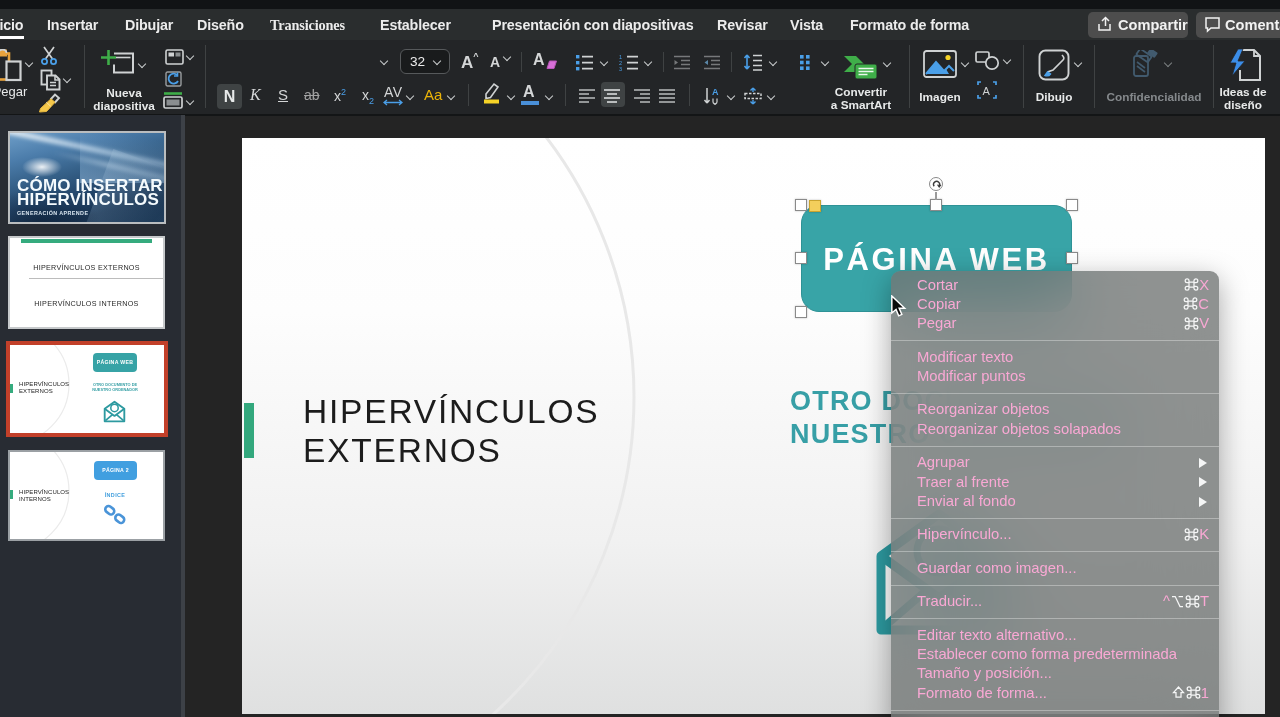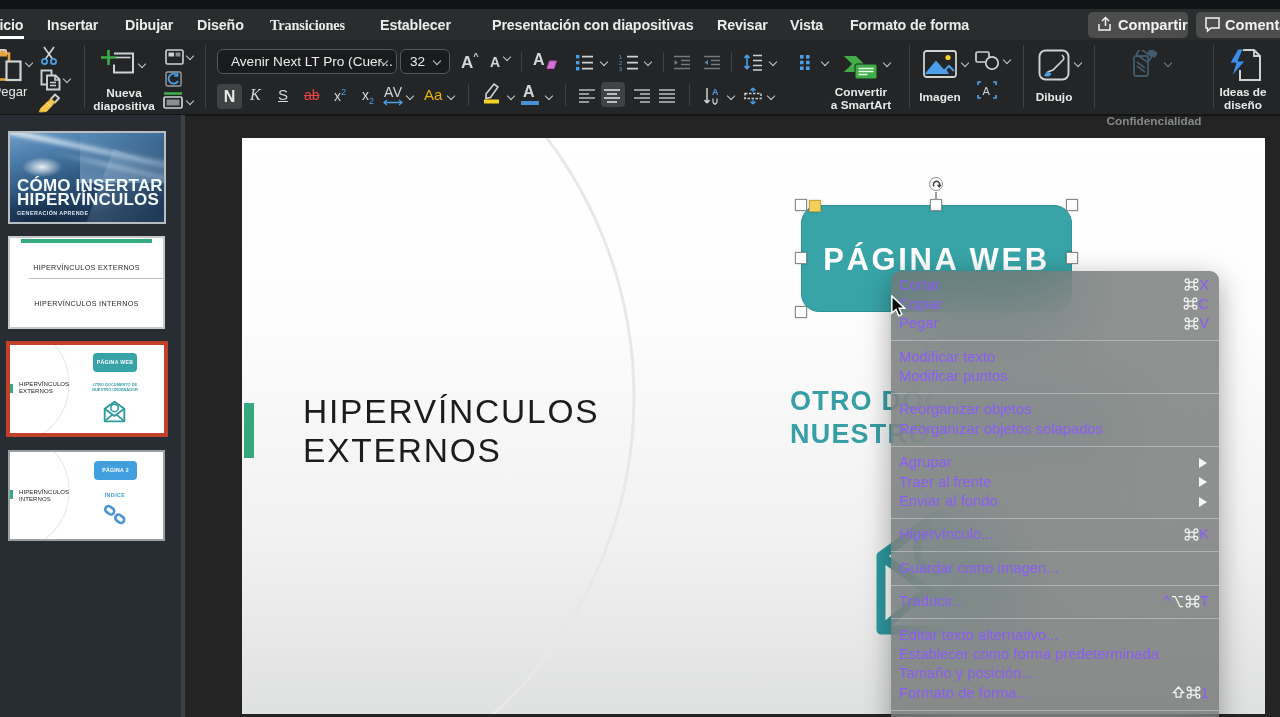--- a/index.html
+++ b/index.html
@@ -33,22 +33,22 @@
               font-weight:700;font-size:31px;letter-spacing:2.6px;white-space:nowrap;}
   .otro{position:absolute;left:548px;top:247px;width:300px;text-align:center;color:#379fa6;
         font-weight:700;font-size:27px;letter-spacing:1.2px;line-height:32.5px;white-space:nowrap;}
   .handle{position:absolute;width:12px;height:12px;background:#fff;border:1px solid #8a8a8a;
           box-shadow:0 0 2px rgba(0,0,0,.25);}
   .handle.yellow{background:#f3cf5c;border-color:#caa42f;}
   
   .menu{left:891px;top:271px;width:328px;height:460px;border-radius:9px 9px 0 0;
         background:rgba(111,115,114,0.78);backdrop-filter:blur(34px);
         box-shadow:0 8px 28px rgba(0,0,0,.35);}
-  .mi{position:relative;height:19.4px;line-height:19.4px;color:#8b5cf6;font-size:14.8px;
-      padding-left:8px;white-space:nowrap;}
+  .mi{position:relative;height:19.4px;line-height:19.4px;color:#f9a8d4;font-size:14.8px;
+      padding-left:26px;white-space:nowrap;}
   .msep{height:1px;margin:6.5px 0 6.5px 0;background:rgba(255,255,255,0.33);}
   .pad{height:4.5px;}
   .sc{position:absolute;right:10px;top:0;}
   .subarrow{position:absolute;right:12px;top:4.5px;width:0;height:0;
             border-left:8px solid #f5f6f6;border-top:5.5px solid transparent;border-bottom:5.5px solid transparent;}
 </style></head>
 <body>
 <div class="app">
 
   <div class="abs titlebar"></div>
@@ -128,22 +128,20 @@
       <path d="M12.5 1.5 v3.5 h-3.5" fill="none" stroke="#4a9fe8" stroke-width="1.6"></path>
     </svg>
     <svg class="abs" width="20" height="17" viewBox="0 0 20 17" style="left:163px;top:52px;">
       <path d="M1 1.5 h18" stroke="#3fae49" stroke-width="2.6"></path>
       <rect x="1" y="5" width="18" height="11" rx="1.5" fill="none" stroke="#cfd2d3" stroke-width="1.7"></rect>
       <rect x="3.5" y="7.5" width="13" height="6" fill="#8a8e90"></rect>
     </svg>
     <span class="chev" style="left:187px;top:58px;"></span>
     <div class="vsep" style="left:205px;top:5px;height:63px;"></div>
 
-    <div class="abs" style="left:217px;top:9px;width:180px;height:24.5px;background:#191b1c;border:1px solid #56595b;border-radius:6px;
-         color:#ececec;font-size:13.6px;line-height:23px;padding-left:13px;">Avenir Next LT Pro (Cuer...</div>
     <span class="chev" style="left:381px;top:18px;"></span>
     <div class="abs" style="left:400px;top:9px;width:50px;height:24.5px;background:#191b1c;border:1px solid #56595b;border-radius:6px;
          color:#ececec;font-size:13.6px;line-height:23px;padding-left:9px;">32</div>
     <span class="chev" style="left:434px;top:18px;"></span>
     <div class="abs" style="left:461px;top:11px;color:#d4d6d7;font-size:17px;font-weight:700;">A<span style="font-size:9px;vertical-align:9px;">^</span></div>
     <div class="abs" style="left:490px;top:14px;color:#d4d6d7;font-size:14px;font-weight:700;">A</div>
     <span class="chev" style="left:504px;top:14px;"></span>
     <div class="vsep" style="left:521px;top:12px;height:20px;"></div>
     <div class="abs" style="left:533px;top:11px;color:#d4d6d7;font-size:16px;font-weight:700;">A</div>
     <svg class="abs" width="12" height="10" viewBox="0 0 12 10" style="left:546px;top:20px;">
@@ -177,21 +175,21 @@
     <svg class="abs" width="20" height="18" viewBox="0 0 20 18" style="left:743px;top:13px;">
       <path d="M4 2 v14 M4 2 L1.5 5 M4 2 L6.5 5 M4 16 L1.5 13 M4 16 L6.5 13" stroke="#4a9fe8" stroke-width="1.6" fill="none"></path>
       <path d="M10 2.5 h9 M10 7.5 h9 M10 12.5 h9 M10 17 h9" stroke="#cfd2d3" stroke-width="1.6"></path>
     </svg>
     <span class="chev" style="left:770px;top:19px;"></span>
 
     <div class="abs" style="left:217px;top:44px;width:25px;height:25px;background:#3f4344;border-radius:4px;
          color:#e8eaea;font-weight:700;font-size:16px;text-align:center;line-height:25px;">N</div>
     <div class="abs" style="left:250px;top:46px;color:#d4d6d7;font-size:16px;font-style:italic;font-family:'Liberation Serif',serif;">K</div>
     <div class="abs" style="left:278px;top:46px;color:#d4d6d7;font-size:15px;text-decoration:underline;">S</div>
-    <div class="abs" style="left:304px;top:47px;color:#ef4444;font-size:14px;text-decoration:line-through;">ab</div>
+    <div class="abs" style="left:304px;top:47px;color:#a3a3a3;font-size:14px;text-decoration:line-through;">ab</div>
     <div class="abs" style="left:334px;top:47px;color:#d4d6d7;font-size:14px;">x<span style="font-size:9px;vertical-align:6px;color:#4a9fe8;">2</span></div>
     <div class="abs" style="left:362px;top:47px;color:#d4d6d7;font-size:14px;">x<span style="font-size:9px;vertical-align:-4px;color:#4a9fe8;">2</span></div>
     <div class="abs" style="left:384px;top:44px;color:#d4d6d7;font-size:14px;letter-spacing:.5px;">AV</div>
     <svg class="abs" width="20" height="7" viewBox="0 0 20 7" style="left:383px;top:59px;">
       <path d="M1 3.5 h18 M4 1 L1 3.5 L4 6 M16 1 L19 3.5 L16 6" stroke="#4a9fe8" stroke-width="1.3" fill="none"></path>
     </svg>
     <span class="chev" style="left:407px;top:53px;"></span>
     <div class="abs" style="left:424px;top:46px;color:#eab308;font-size:15px;">Aa</div>
     <span class="chev" style="left:448px;top:53px;"></span>
     <div class="vsep" style="left:468px;top:44px;height:22px;"></div>
@@ -274,21 +272,21 @@
     <span class="chev" style="left:1075px;top:20px;"></span>
     <div class="rlabel" style="left:1017px;top:51px;width:74px;">Dibujo</div>
     <div class="vsep" style="left:1094px;top:5px;height:63px;"></div>
     <svg class="abs" width="32" height="30" viewBox="0 0 32 30" style="left:1128px;top:10px;" opacity="0.55">
       <rect x="6" y="6" width="14" height="20" rx="2" fill="none" stroke="#5b87a8" stroke-width="1.8"></rect>
       <rect x="9" y="2" width="14" height="7" rx="1" transform="rotate(35 16 5.5)" fill="none" stroke="#5b87a8" stroke-width="1.8"></rect>
       <rect x="20" y="0" width="9" height="6" rx="1" transform="rotate(35 24.5 3)" fill="#5b87a8"></rect>
       <path d="M9 12 l8 6 M9 16 l8 6" stroke="#5b87a8" stroke-width="1.6"></path>
     </svg>
     <span class="chev" style="left:1165px;top:20px;border-color:#7c8082;"></span>
-    <div class="rlabel" style="left:1104px;top:51px;width:100px;color:#85898c;margin-top:24px;">Confidencialidad</div>
+    <div class="rlabel" style="left:1104px;top:51px;width:100px;color:#85898c;">Confidencialidad</div>
     <div class="vsep" style="left:1213px;top:5px;height:63px;"></div>
     <svg class="abs" width="36" height="34" viewBox="0 0 36 34" style="left:1226px;top:8px;">
       <path d="M14 2 h14 l6 6 v24 h-20 v-10" fill="none" stroke="#cfd2d3" stroke-width="2"></path>
       <path d="M28 2 v6 h6" fill="none" stroke="#cfd2d3" stroke-width="1.8"></path>
       <path d="M12 1 L4 15 h6 L6 28 L19 13 h-7 l5 -12 z" fill="#3b8de8" stroke="#232527" stroke-width="0.8"></path>
     </svg>
     <div class="rlabel" style="left:1204px;top:46px;width:78px;">Ideas de<br>diseño</div>
   </div>
   <div class="abs ribbonline"></div>
 

